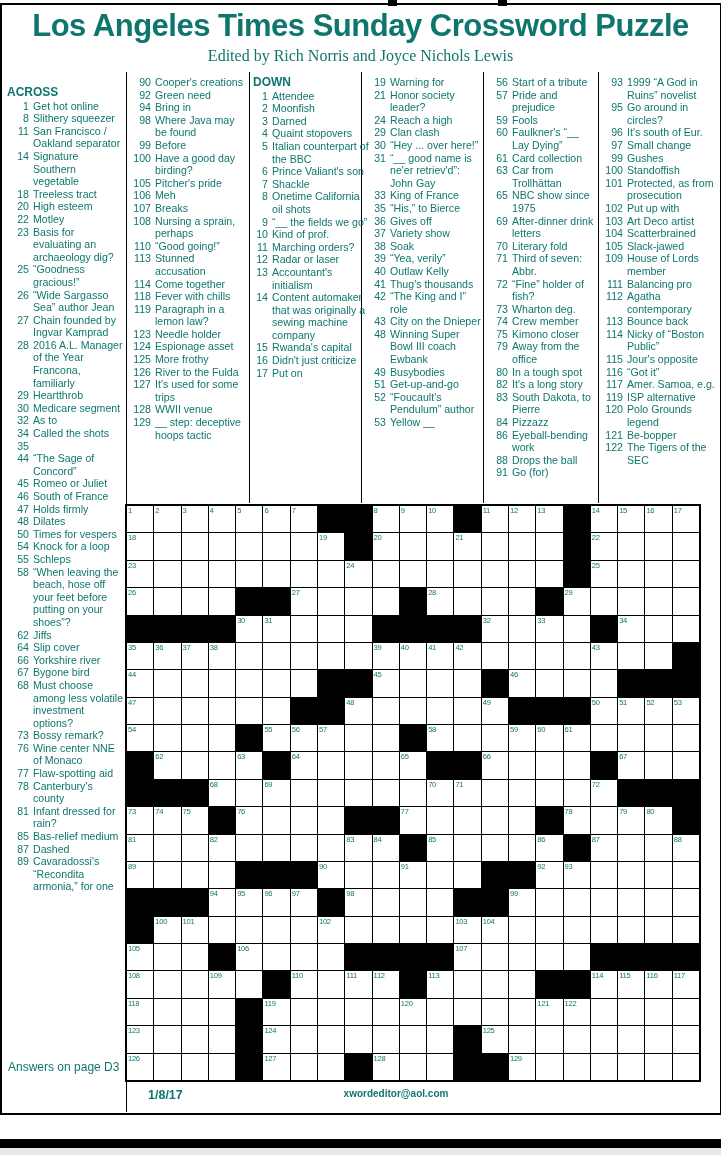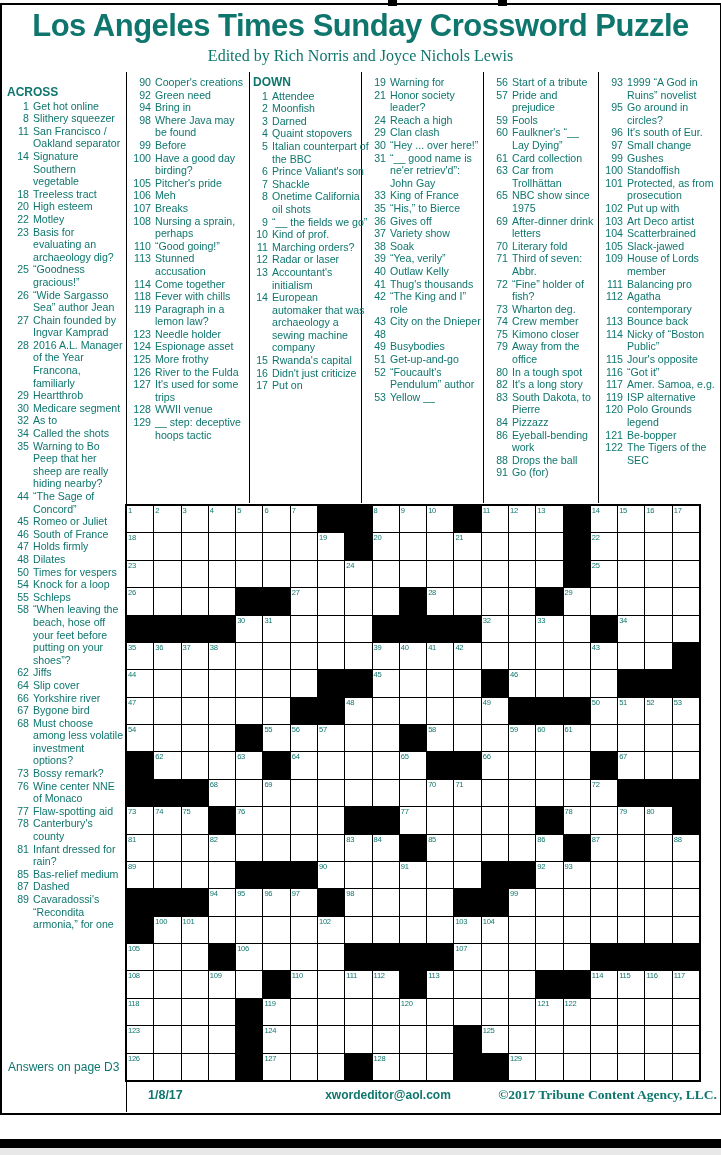--- a/index.html
+++ b/index.html
@@ -20,22 +20,22 @@
   .ct{flex:1;}
   .w22 .cn{width:22px;} .w14 .cn{width:15px;}
   .vline{position:absolute;width:1px;background:#000;}
   #grid{position:absolute;left:125px;top:504px;width:576px;height:578px;
         display:grid;grid-template-columns:repeat(21,1fr);grid-template-rows:repeat(21,1fr);
         background:#000;border:2px solid #000;gap:1px;box-sizing:border-box;}
   .cell{background:#fff;position:relative;}
   .cell.blk{background:#000;}
   .num{position:absolute;top:0;left:1px;font-size:7.6px;line-height:9px;letter-spacing:-0.3px;}
   #footer-date{position:absolute;left:148px;top:1088px;font-size:12.5px;font-weight:bold;}
-  #footer-email{position:absolute;left:120px;top:1088px;width:450px;text-align:center;
-                font-size:12px;font-weight:bold;padding-left:43px;}
+  #footer-email{position:absolute;left:128px;top:1088px;width:450px;text-align:center;
+                font-size:10px;font-weight:bold;padding-left:43px;}
   #footer-copy{position:absolute;right:4px;top:1087px;width:320px;text-align:right;
                font-family:"Liberation Serif",serif;font-size:13.5px;font-weight:bold;}
   #answers{position:absolute;left:8px;top:1060px;font-size:12px;text-align:right;}
   #botbar{position:absolute;left:0;bottom:0;width:721px;height:9px;background:#000;}
 </style>
 </head>
 <body>
 
 <div id="page">
 
@@ -114,21 +114,20 @@
         <div class="clue">
           <span class="cn">32</span>
           <span class="ct">As to</span>
         </div>
         <div class="clue">
           <span class="cn">34</span>
           <span class="ct">Called the shots</span>
         </div>
         <div class="clue">
           <span class="cn">35</span>
-          <span class="ct">Warning to Bo Peep that her sheep are really hiding nearby?</span>
         </div>
         <div class="clue">
           <span class="cn">44</span>
           <span class="ct">“The Sage of Concord”</span>
         </div>
         <div class="clue">
           <span class="cn">45</span>
           <span class="ct">Romeo or Juliet</span>
         </div>
         <div class="clue">
@@ -357,21 +356,21 @@
         <div class="clue">
           <span class="cn">12</span>
           <span class="ct">Radar or laser</span>
         </div>
         <div class="clue">
           <span class="cn">13</span>
           <span class="ct">Accountant's initialism</span>
         </div>
         <div class="clue">
           <span class="cn">14</span>
-          <span class="ct">European automaker that was archaeology a sewing machine company</span>
+          <span class="ct">Content automaker that was originally a sewing machine company</span>
         </div>
         <div class="clue">
           <span class="cn">15</span>
           <span class="ct">Rwanda's capital</span>
         </div>
         <div class="clue">
           <span class="cn">16</span>
           <span class="ct">Didn't just criticize</span>
         </div>
         <div class="clue">
@@ -442,20 +441,21 @@
         <div class="clue">
           <span class="cn">42</span>
           <span class="ct">“The King and I” role</span>
         </div>
         <div class="clue">
           <span class="cn">43</span>
           <span class="ct">City on the Dnieper</span>
         </div>
         <div class="clue">
           <span class="cn">48</span>
+          <span class="ct">Winning Super Bowl III coach Ewbank</span>
         </div>
         <div class="clue">
           <span class="cn">49</span>
           <span class="ct">Busybodies</span>
         </div>
         <div class="clue">
           <span class="cn">51</span>
           <span class="ct">Get-up-and-go</span>
         </div>
         <div class="clue">
@@ -1356,17 +1356,16 @@
       <div class="cell"></div>
       <div class="cell"></div>
       <div class="cell"></div>
       <div class="cell"></div>
       <div class="cell"></div>
       <div class="cell"></div>
     </div>
 
   <div id="footer-date">1/8/17</div>
   <div id="footer-email">xwordeditor@aol.com</div>
-  <div id="footer-copy">©2017 Tribune Content Agency, LLC.</div>
   <div id="answers">Answers on page D3</div>
   <div id="botbar"></div>
 
 </div>
 
 </body></html>

